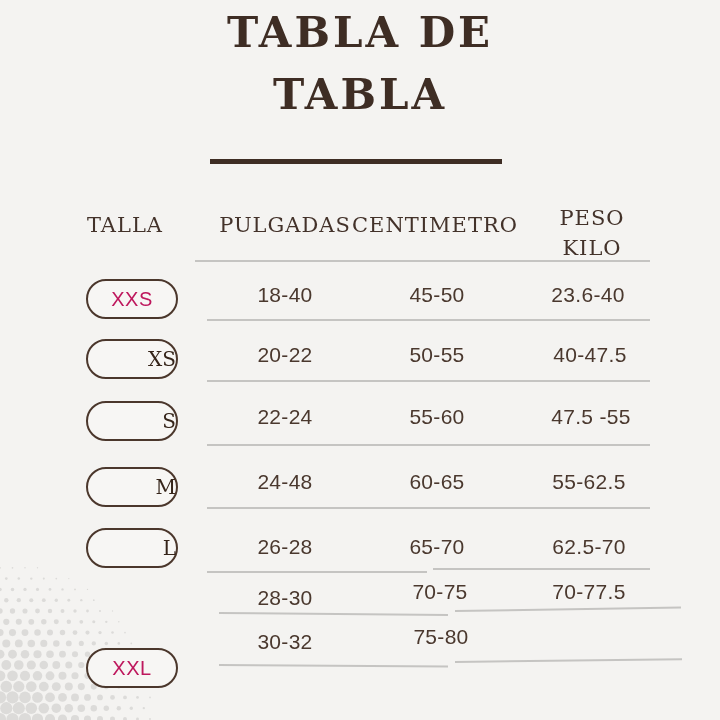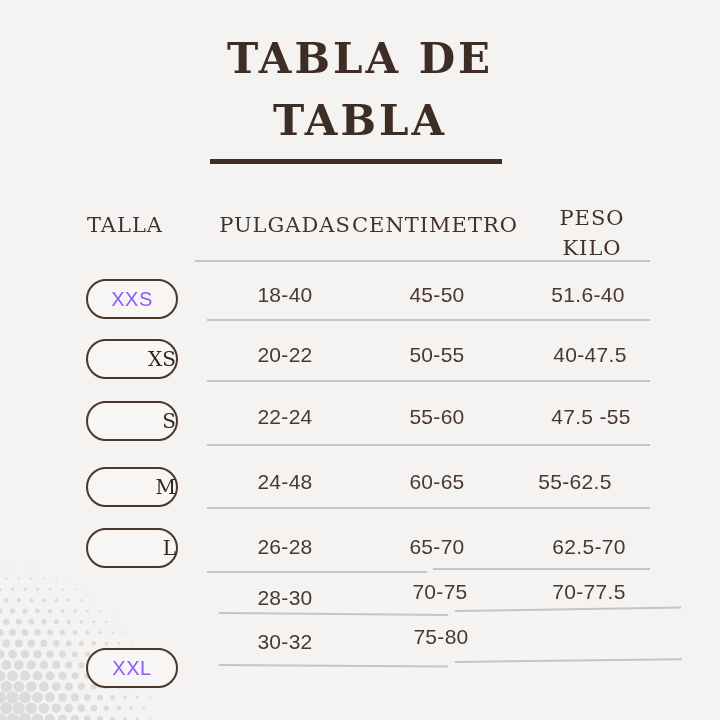--- a/index.html
+++ b/index.html
@@ -4,41 +4,41 @@
 <style>
   html,body{margin:0;padding:0;}
   #canvas{
     position:relative; width:720px; height:720px; overflow:hidden;
     background:#f4f3f1;
     font-family:"Liberation Sans",sans-serif;
   }
   .title-line{
     position:absolute; left:0; width:100%; text-align:center;
     font-family:"DejaVu Serif",serif; font-weight:600;
-    font-size:42px; letter-spacing:3px; color:#3e2d24; white-space:nowrap;margin-top:26px;
+    font-size:42px; letter-spacing:3px; color:#3e2d24; white-space:nowrap;
   }
   .divider{
     position:absolute; left:210px; top:159px; width:292px; height:5px;
     background:#3e2d24;
   }
   .hdr{
     position:absolute; transform:translate(-50%,-50%);
     font-family:"DejaVu Serif",serif; font-size:21px; letter-spacing:1px;
     color:#43322a; white-space:nowrap;
   }
   .cell{
     position:absolute; transform:translate(-50%,-50%);
     font-size:21px; color:#4a382e; white-space:nowrap; letter-spacing:0.3px;
   }
   .pill{
     position:absolute; left:86px; width:92px; height:40px; box-sizing:border-box;
     border:2px solid #4b372c; border-radius:21px; background:#f7f6f4;
     display:flex; align-items:center; justify-content:center;
   }
-  .pill.sans{ font-size:20px; color:#8b5cf6; letter-spacing:0.5px; font-family:"Liberation Sans",sans-serif;}
+  .pill.sans{ font-size:20px; color:#be185d; letter-spacing:0.5px; font-family:"Liberation Sans",sans-serif;}
   .pill.serif{ font-size:20px; color:#352419; font-family:"DejaVu Serif",serif;justify-content:flex-end;}
   .hline{
     position:absolute; height:1.5px; background:#c5c4c2; transform-origin:left center;
   }
   .halftone{ position:absolute; left:0; top:485px; }
 </style>
 </head>
 <body>
 
 <div id="canvas">
@@ -237,33 +237,33 @@
     </div>
   <div class="pill serif" style="top:528px">
       <span>L</span>
     </div>
   <div class="pill sans" style="top:648px">
       <span>XXL</span>
     </div>
 
   <div class="cell" style="left:285px;top:295px">18-40</div>
   <div class="cell" style="left:437px;top:295px">45-50</div>
-  <div class="cell" style="left:588px;top:295px">51.6-40</div>
+  <div class="cell" style="left:588px;top:295px">23.6-40</div>
 
   <div class="cell" style="left:285px;top:355px">20-22</div>
   <div class="cell" style="left:437px;top:355px">50-55</div>
   <div class="cell" style="left:590px;top:355px">40-47.5</div>
 
   <div class="cell" style="left:285px;top:417px">22-24</div>
   <div class="cell" style="left:437px;top:417px">55-60</div>
   <div class="cell" style="left:591px;top:417px">47.5 -55</div>
 
   <div class="cell" style="left:285px;top:482px">24-48</div>
   <div class="cell" style="left:437px;top:482px">60-65</div>
-  <div class="cell" style="left:575px;top:482px">55-62.5</div>
+  <div class="cell" style="left:589px;top:482px">55-62.5</div>
 
   <div class="cell" style="left:285px;top:547px">26-28</div>
   <div class="cell" style="left:437px;top:547px">65-70</div>
   <div class="cell" style="left:589px;top:547px">62.5-70</div>
 
   <div class="cell" style="left:285px;top:598px">28-30</div>
   <div class="cell" style="left:440px;top:592px">70-75</div>
   <div class="cell" style="left:589px;top:592px">70-77.5</div>
 
   <div class="cell" style="left:285px;top:642px">30-32</div>

